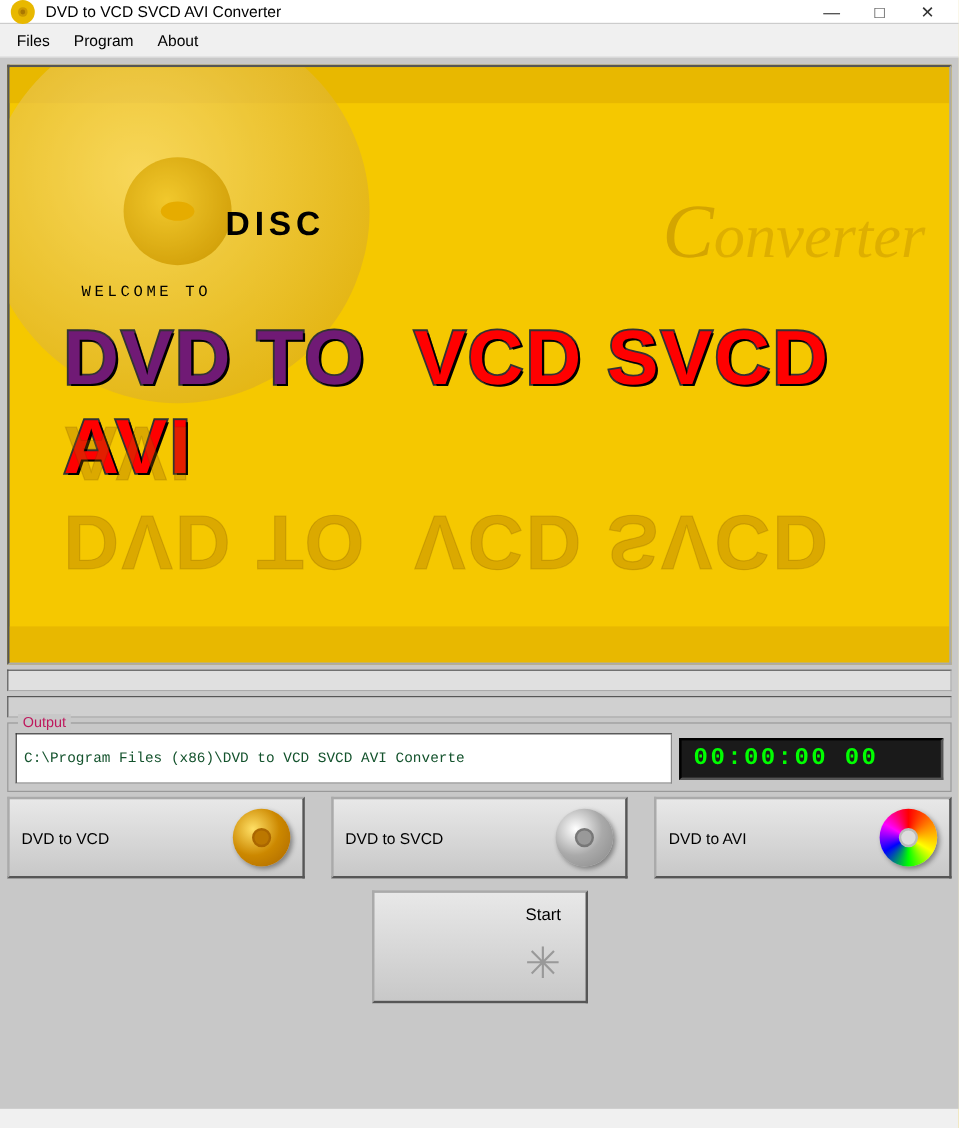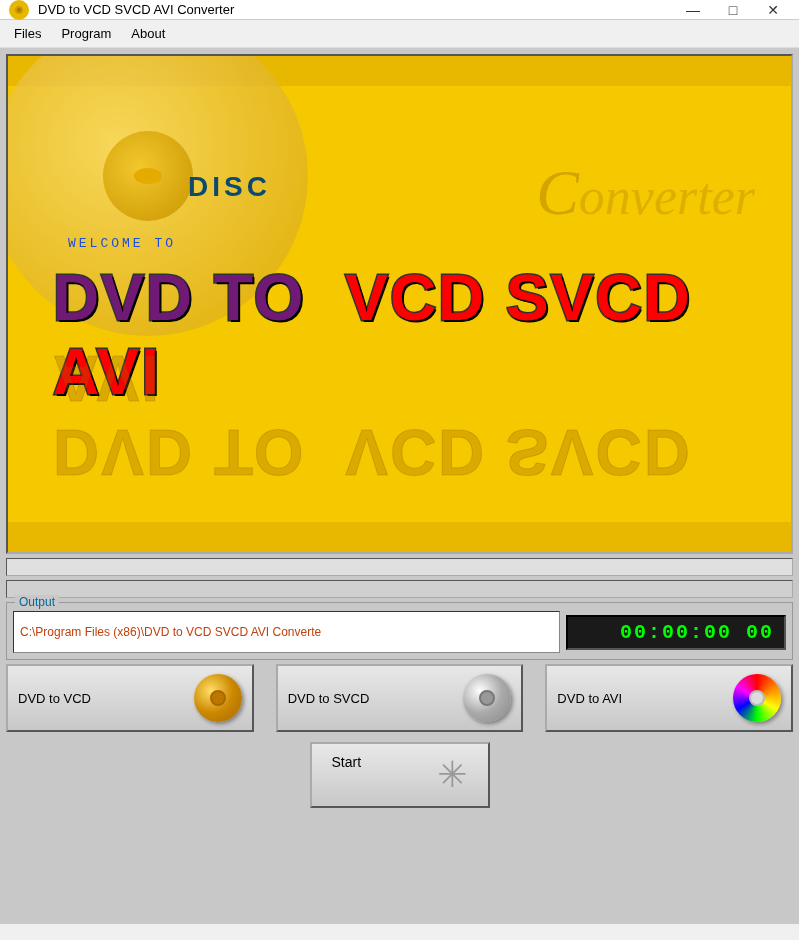--- a/index.html
+++ b/index.html
@@ -131,47 +131,47 @@
       height: 16px;
       border-radius: 50%;
       background: #e0a000;
     }
     .disc-label {
       position: absolute;
       top: 115px;
       left: 180px;
       font-size: 28px;
       font-weight: bold;
-      color: #0c4a6e;
+      color: #000000;
       letter-spacing: 4px;
       font-family: Arial, sans-serif;
     }
 
     
     .converter-text {
       position: absolute;
-      right: 36px;
+      right: 20px;
       top: 100px;
       font-size: 52px;
       color: rgba(180, 130, 0, 0.35);
       font-family: Georgia, serif;
       font-style: italic;
       text-align: right;
     }
     .converter-text-c {
       font-size: 64px;
       color: rgba(180, 130, 0, 0.5);
     }
 
     
     .welcome-text {
       position: absolute;
       left: 60px;
       top: 180px;
-      color: #1d4ed8;
+      color: #000000;
       font-size: 13px;
       letter-spacing: 3px;
       font-family: 'Courier New', monospace;
       text-transform: uppercase;
     }
 
     
     .main-title {
       position: absolute;
       left: 45px;
@@ -227,49 +227,50 @@
       background: #c8c8c8;
       position: relative;
     }
     .output-label {
       position: absolute;
       top: -8px;
       left: 8px;
       background: #c8c8c8;
       padding: 0 4px;
       font-size: 12px;
-      color: #0369a1;
+      color: #be185d;
     }
     .output-row {
       display: flex;
       gap: 6px;
       align-items: center;
       margin-top: 4px;
     }
     .output-path {
       flex: 1;
       background: white;
       border: 1px inset #888;
       padding: 13px 6px;
       font-size: 12px;
-      color: #c2410c;
+      color: #14532d;
       overflow: hidden;
       white-space: nowrap;
+      font-family: Liberation Mono, monospace;
     }
     .timer-display {
       background: #1a1a1a;
       color: #00ff00;
       font-family: 'Courier New', monospace;
       font-size: 20px;
       font-weight: bold;
       padding: 4px 10px;
       letter-spacing: 2px;
       border: 2px inset #555;
       min-width: 220px;
-      text-align: right;
+      text-align: left;
     }
 
     
     .convert-buttons {
       display: flex;
       gap: 22px;
     }
     .convert-btn {
       flex: 1;
       background: linear-gradient(to bottom, #e8e8e8, #c8c8c8);
@@ -357,25 +358,26 @@
       gap: 60px;
       justify-content: center;
       padding: 6px 0;
     }
     .action-btn {
       background: linear-gradient(to bottom, #e8e8e8, #c8c8c8);
       border: 2px outset #aaa;
       padding: 10px 20px;
       cursor: pointer;
       display: flex;
-      align-items: flex-start;
+      align-items: flex-end;
       gap: 12px;
       font-size: 14px;
       min-width: 180px;
       justify-content: space-between;
+      flex-direction: column;
     }
 
     
     .star-icon {
       font-size: 36px;
       color: #999;
     }
 
     
     .burn-icon {

